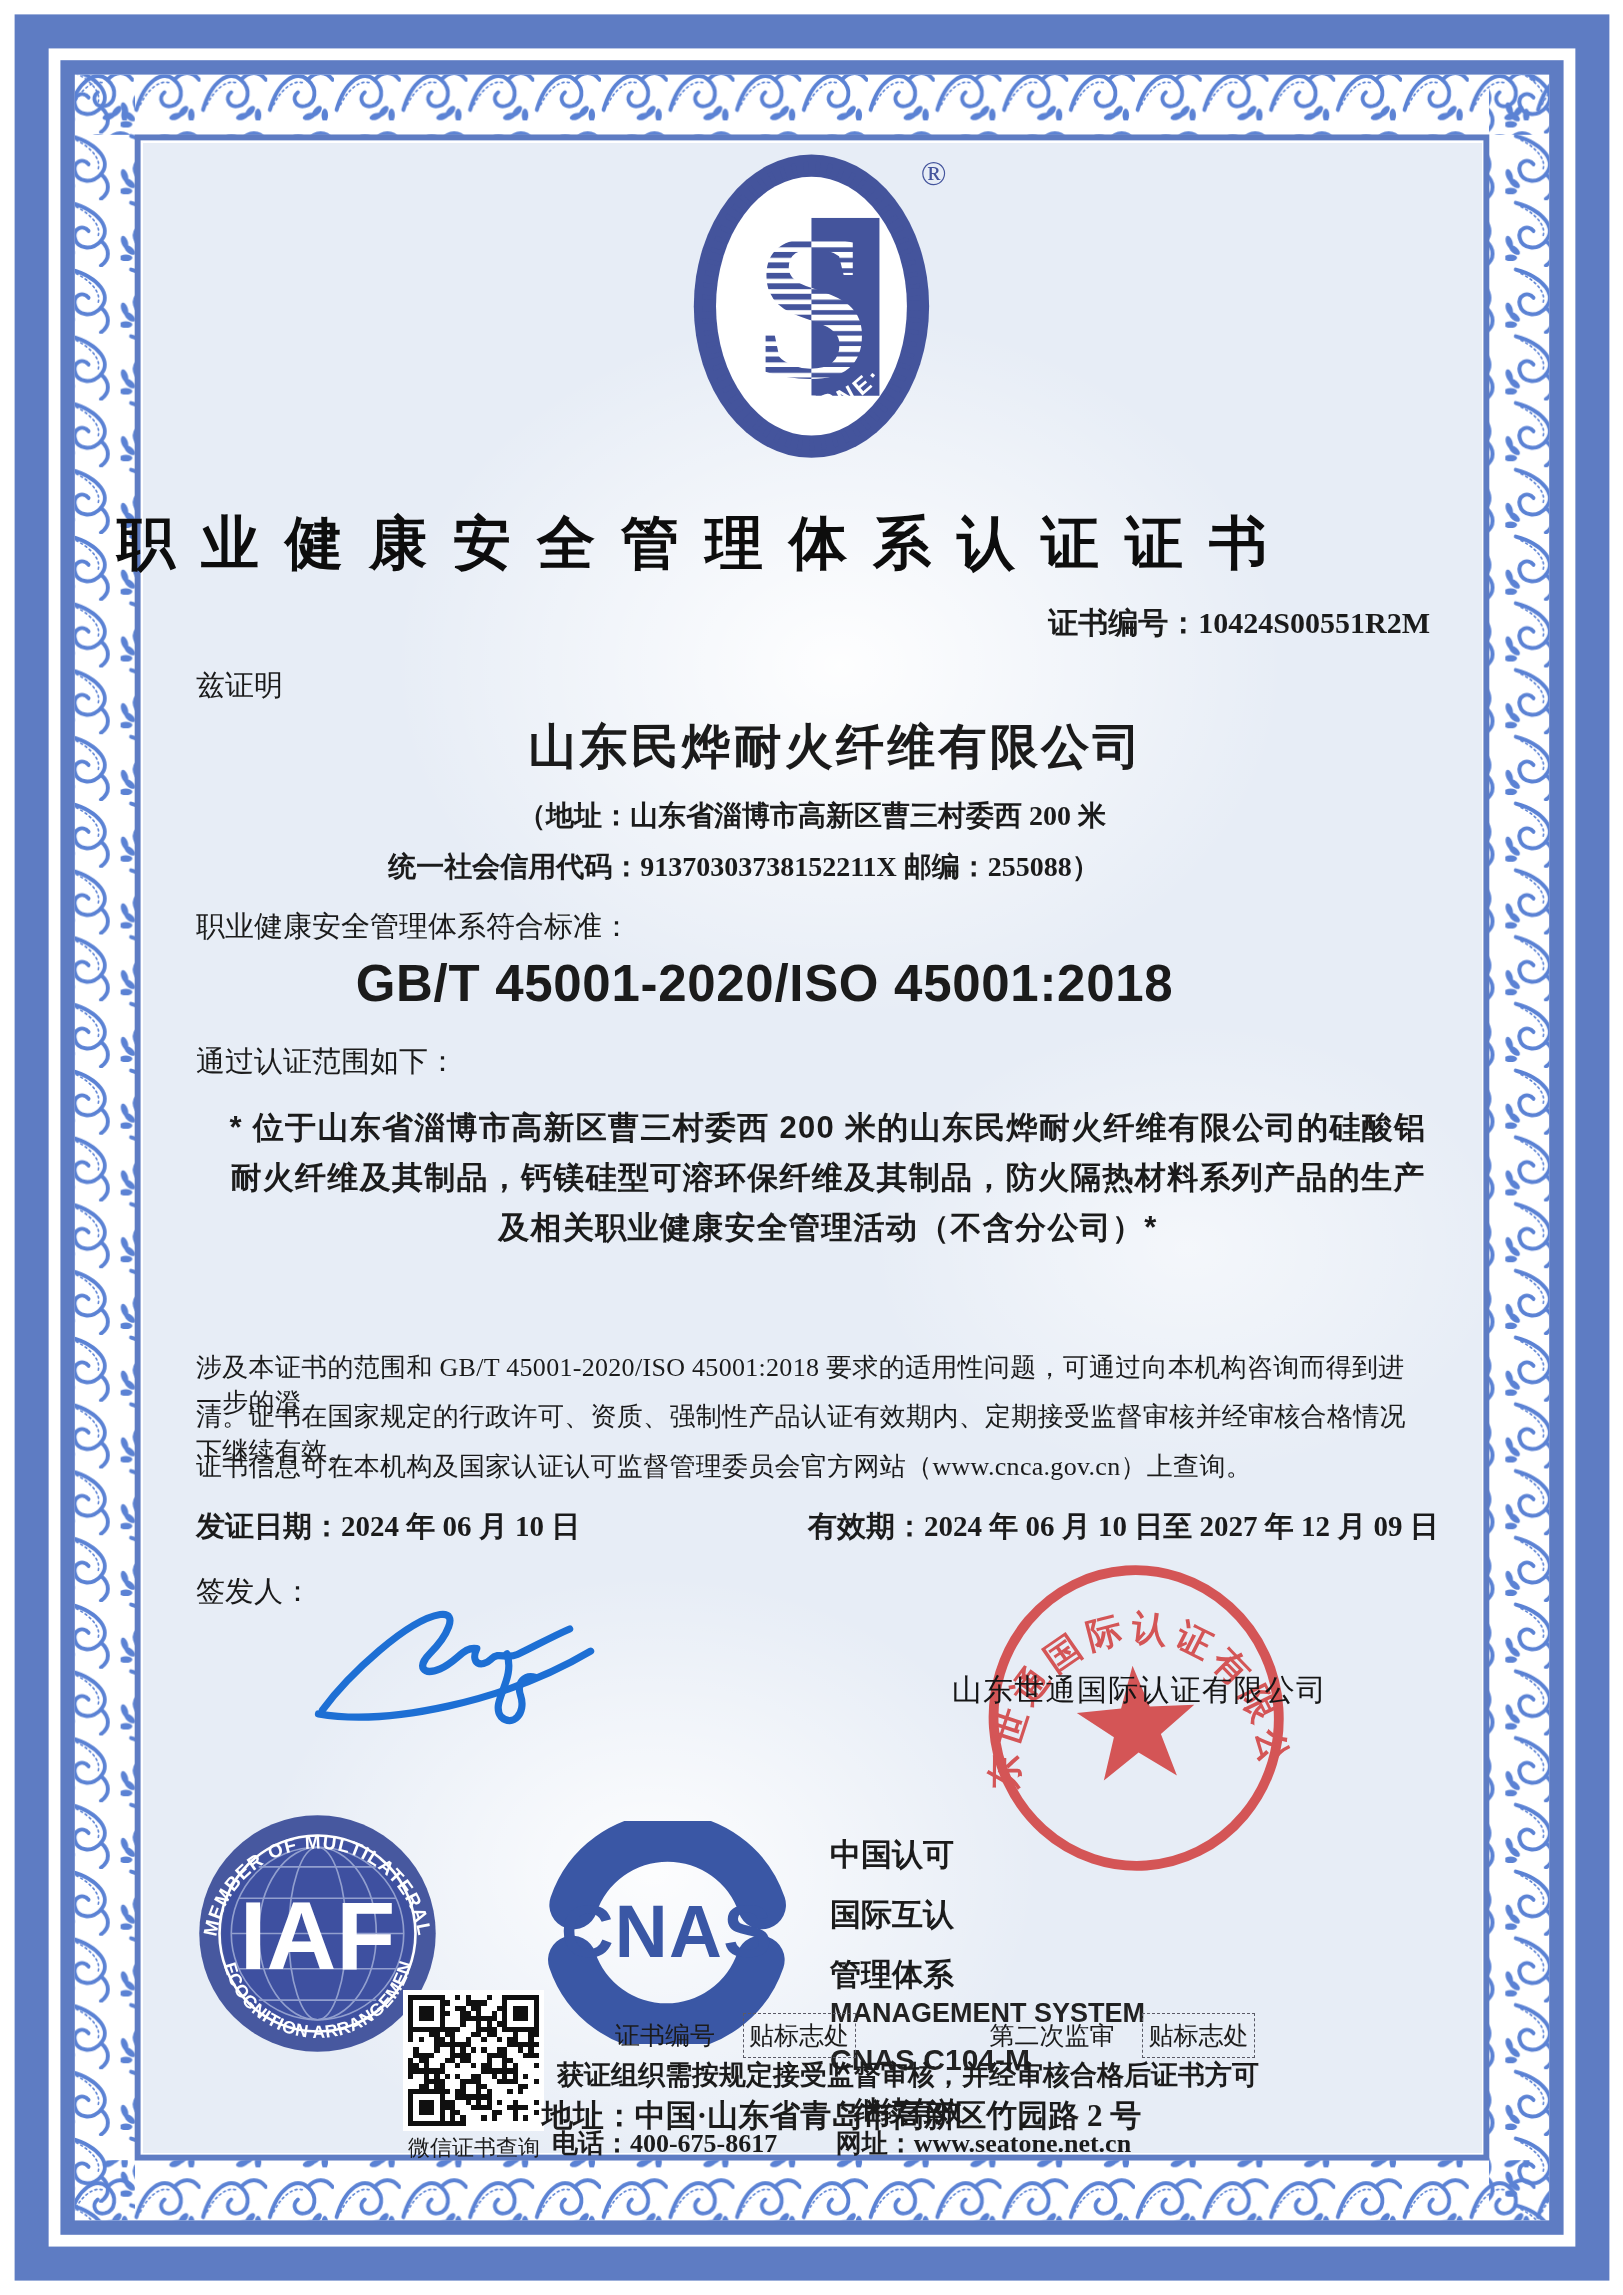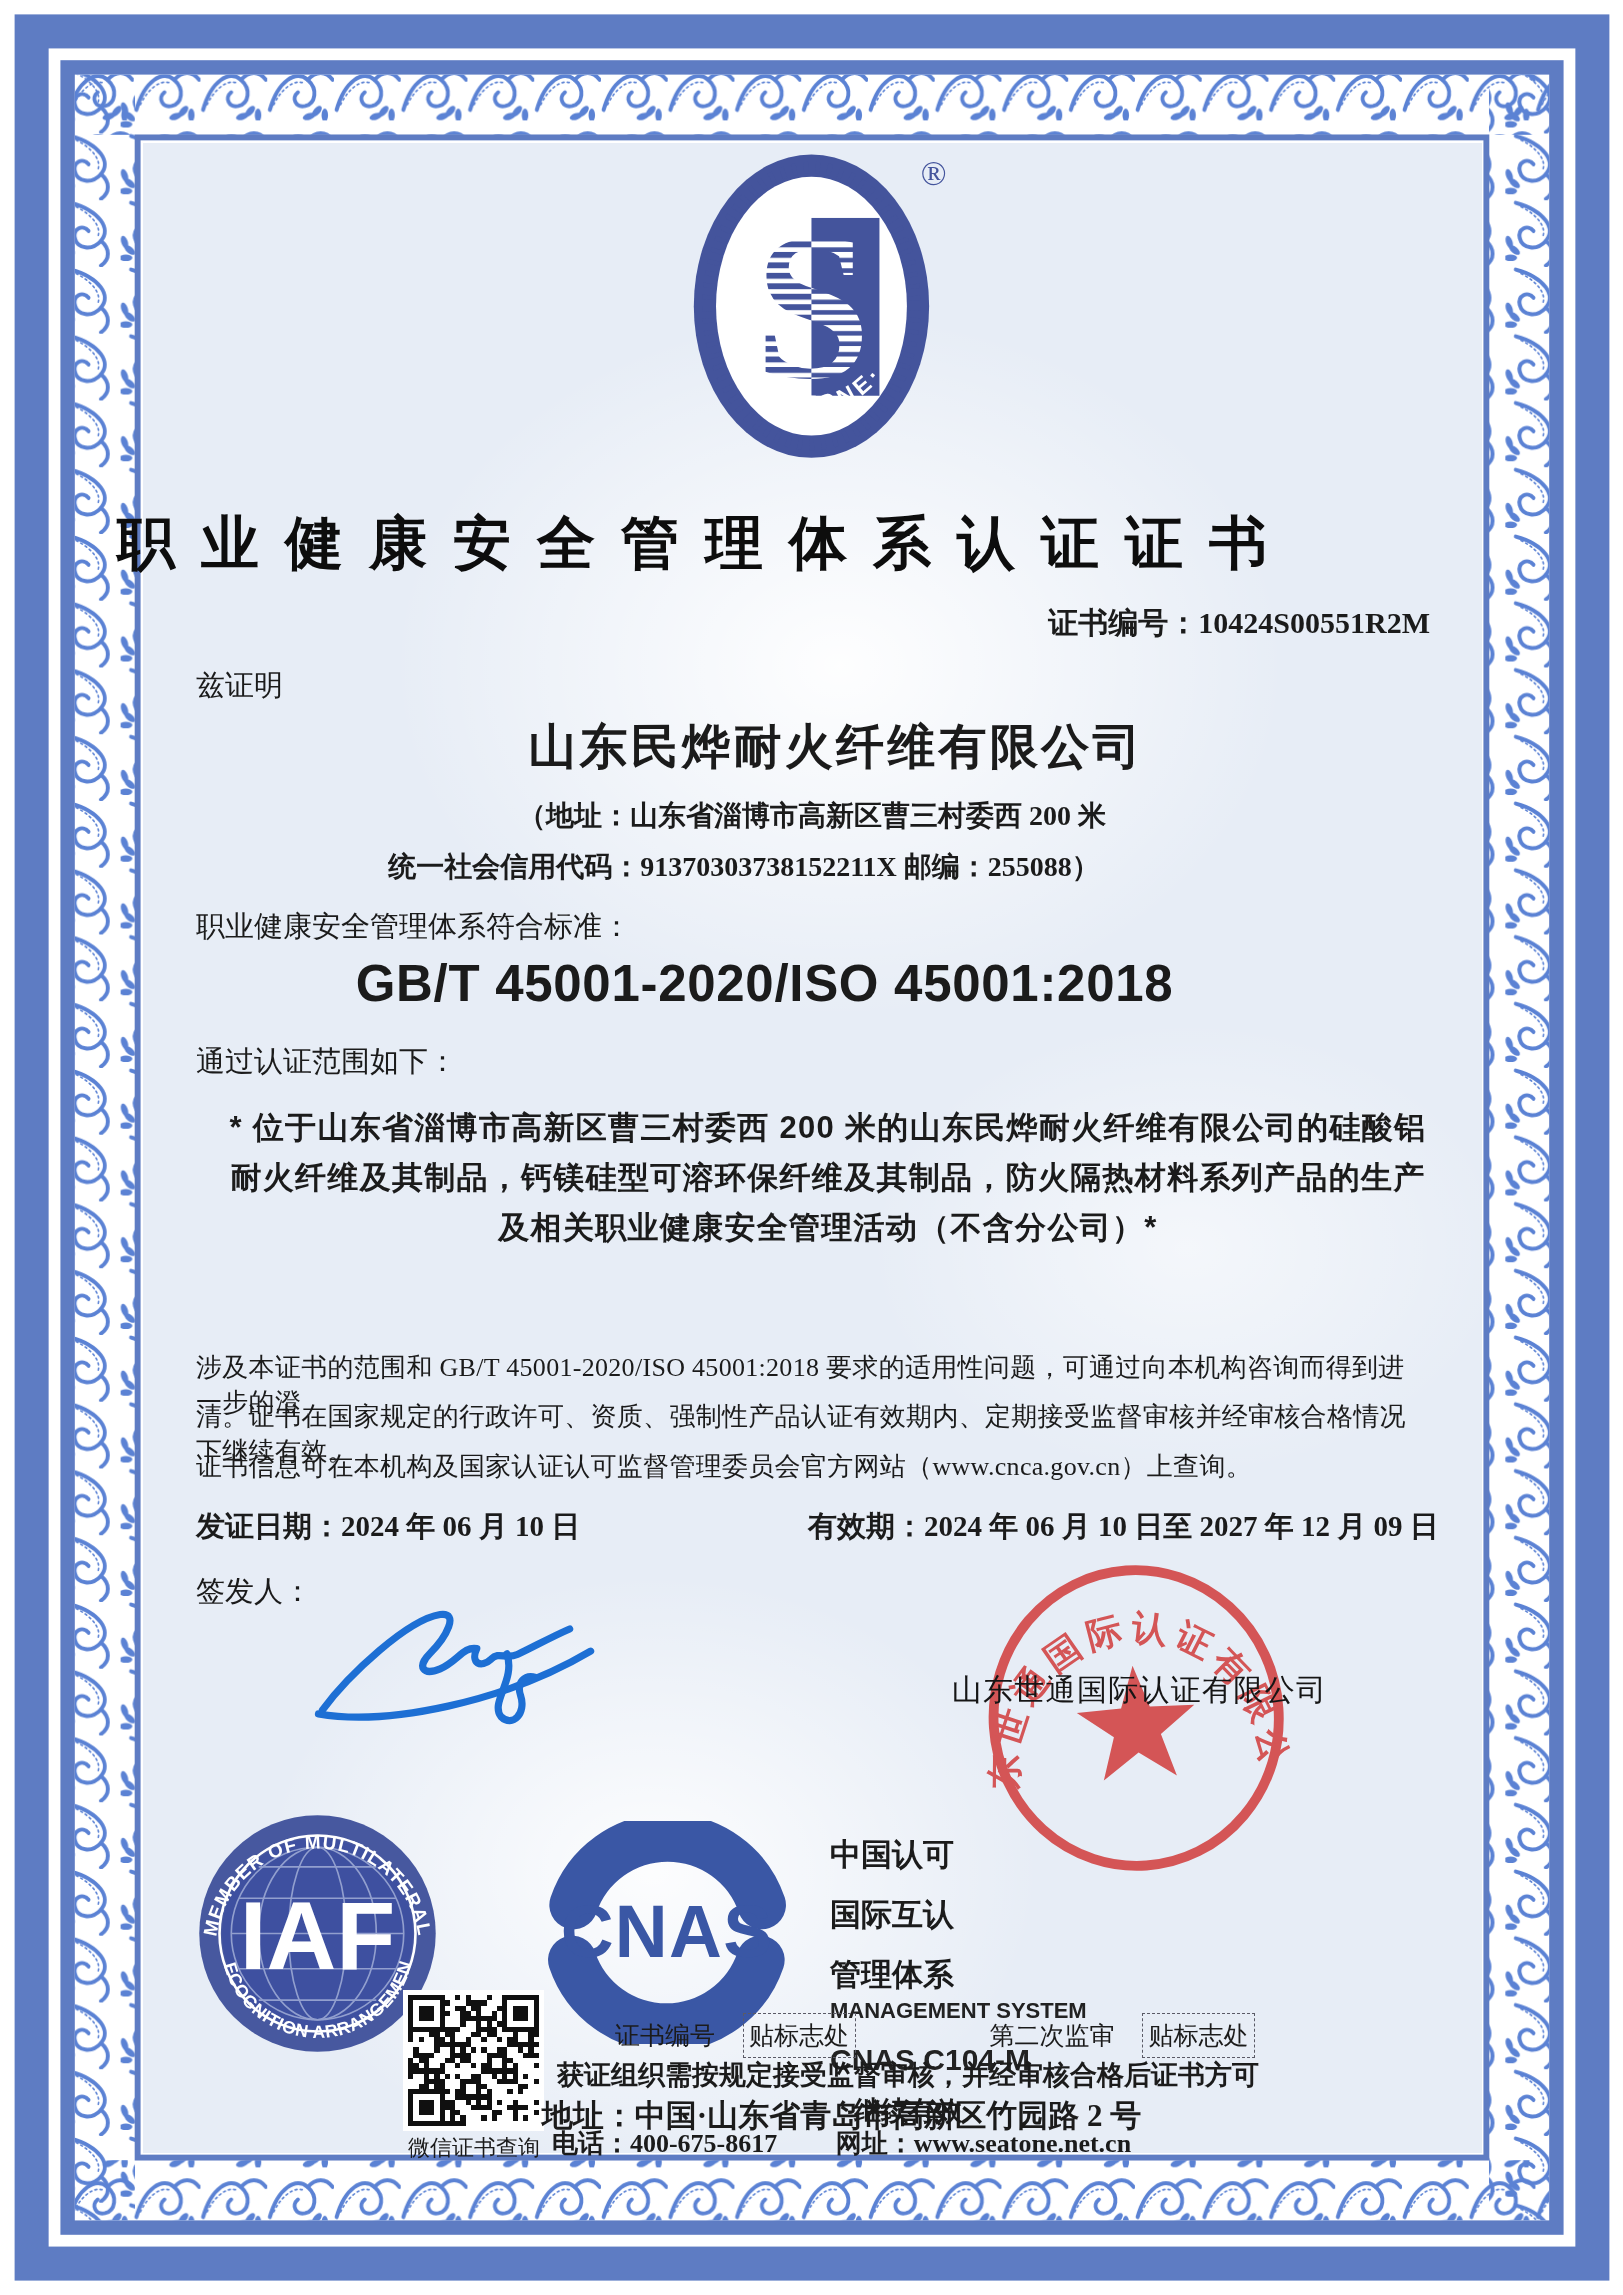--- a/index.html
+++ b/index.html
@@ -32,21 +32,21 @@
   .scope.l1{top:1107px;} .scope.l2{top:1157px;} .scope.l3{top:1207px;}
   .notice{left:196px;width:1234px;font-size:26px;letter-spacing:0.3px;}
   .notice.l1{top:1350px;} .notice.l2{top:1399px;} .notice.l3{top:1449px;}
   .issuedate{left:196px;top:1507px;font-size:29px;font-weight:600;}
   .validdate{left:808px;top:1507px;font-size:29px;font-weight:600;}
   .signer{left:196px;top:1572px;font-size:29px;}
   .issuer-name{left:884px;top:1670px;width:511px;text-align:center;font-size:30px;
                letter-spacing:1.3px;color:#151515;z-index:6;}
   
   .acc-cn{left:830px;top:1825px;font-size:31px;font-weight:600;line-height:60px;z-index:2;}
-  .acc-en1{left:830px;top:1998px;font-size:22px;font-weight:700;
+  .acc-en1{left:830px;top:1998px;font-size:27px;font-weight:700;
            font-family:"Liberation Sans","DejaVu Sans",sans-serif;color:#222;}
   .acc-en2{left:830px;top:2043px;font-size:30px;font-weight:700;
            font-family:"Liberation Sans","DejaVu Sans",sans-serif;color:#222;}
   
   .qr{left:403px;top:1990px;width:141px;height:141px;background:#ffffff;
       display:grid;grid-template-columns:repeat(25,1fr);grid-template-rows:repeat(25,1fr);
       padding:5.2px;box-sizing:border-box;}
   .qr div{width:100%;height:100%;}
   .qr .on{background:#101010;}
   .qr-caption{left:353px;top:2133px;width:242px;text-align:center;font-size:22px;}

